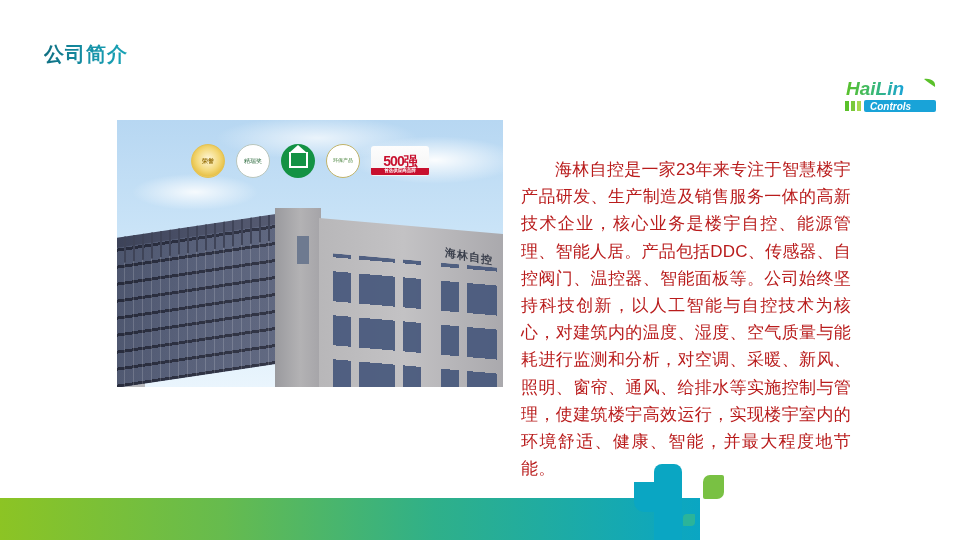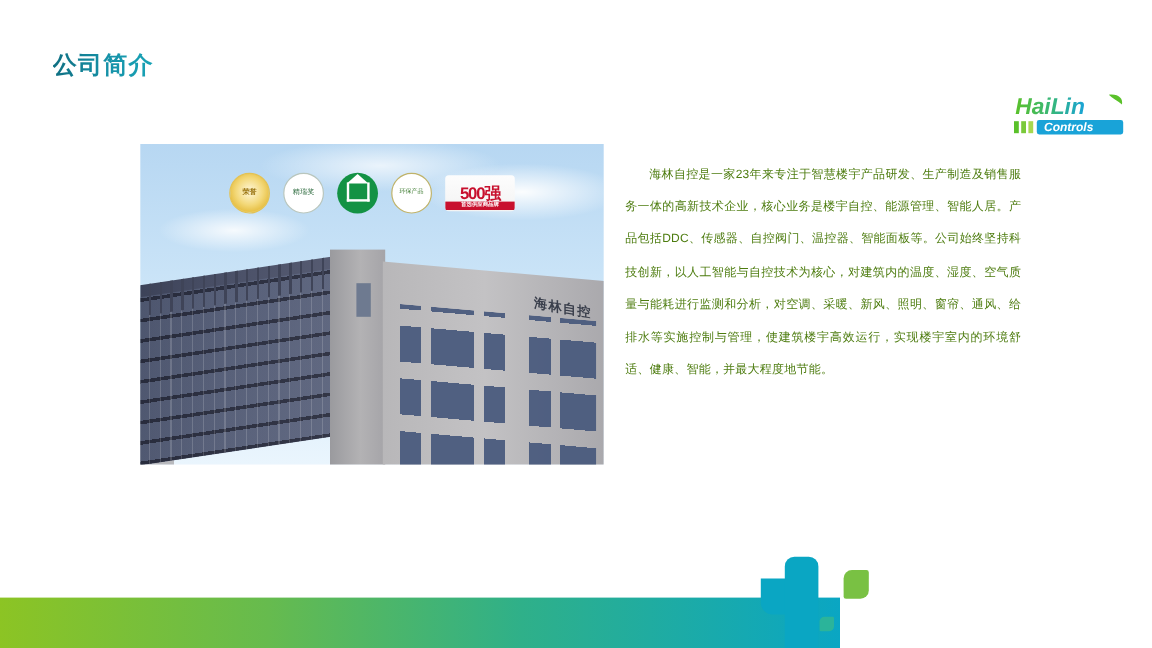--- a/index.html
+++ b/index.html
@@ -236,25 +236,25 @@
   .bld-far {
     position: absolute;
     left: 0; bottom: 0; width: 30px; height: 86px;
     background: #b8b9bd;
   }
 
   
   .body-text {
     position: absolute;
     left: 521px;
-    top: 132px;
+    top: 156px;
     width: 330px;
-    font-size: 10px;
+    font-size: 17px;
     line-height: 27.2px;
-    color: #4d7c0f;
+    color: #b91c1c;
     text-indent: 2em;
     text-align: justify;
     text-justify: inter-ideograph;
     letter-spacing: 0.2px;
   }
 
   
   .bottom-bar {
     position: absolute;
     left: 0;

